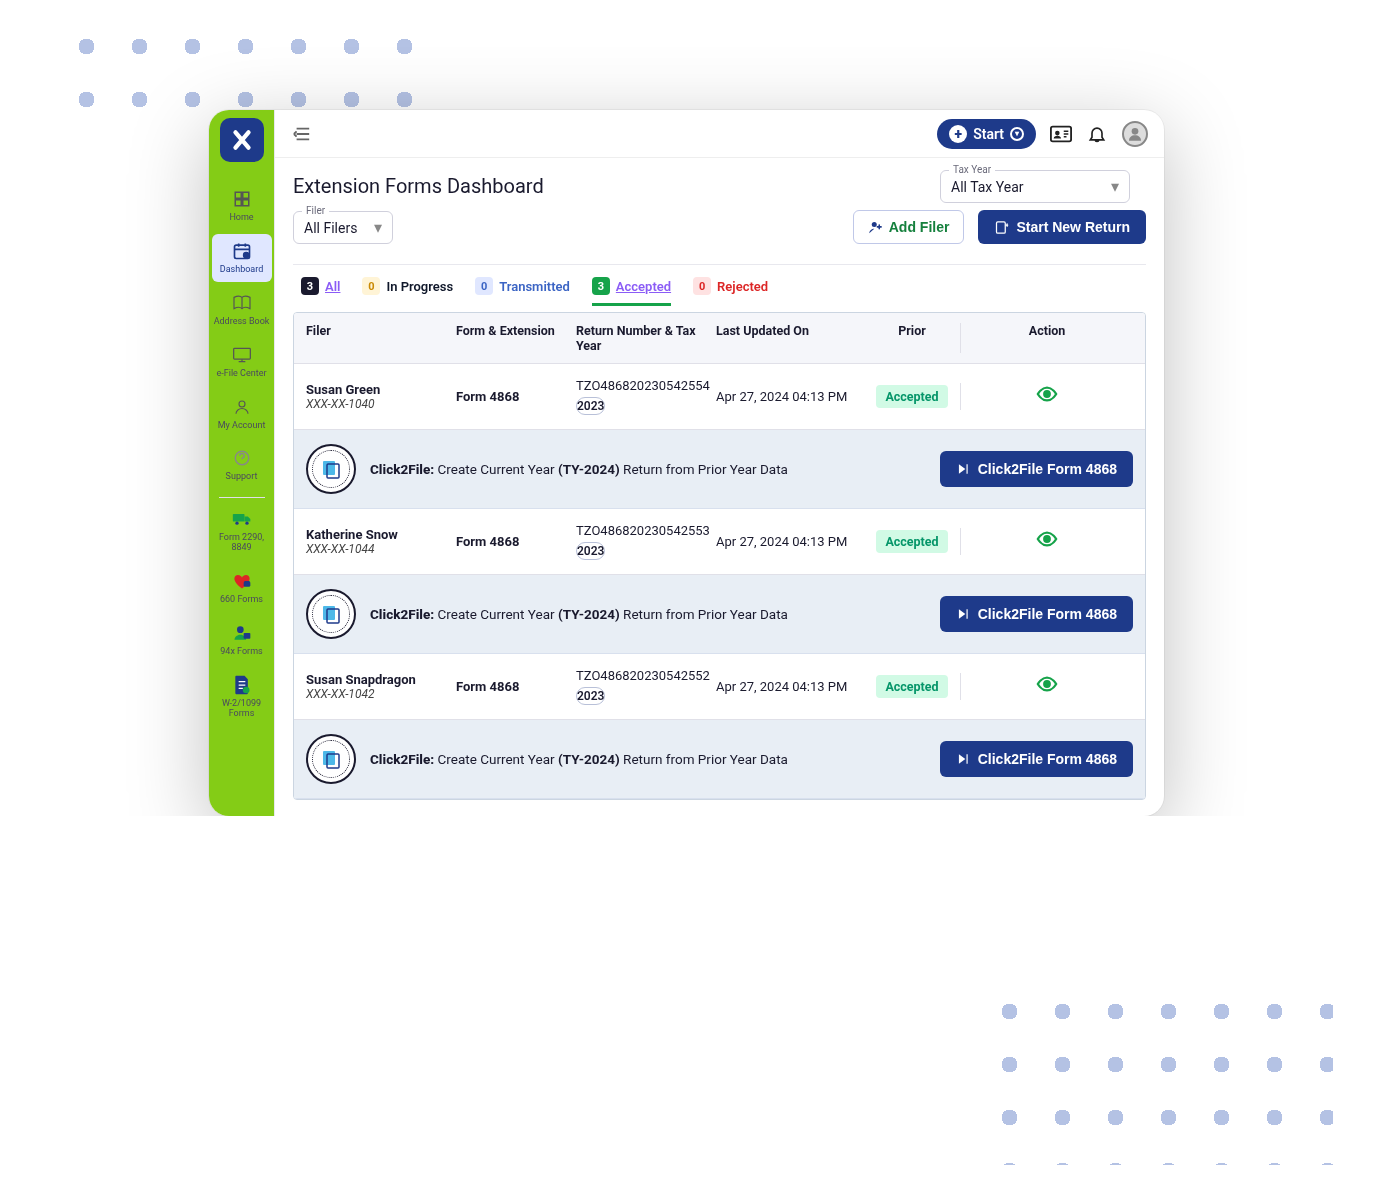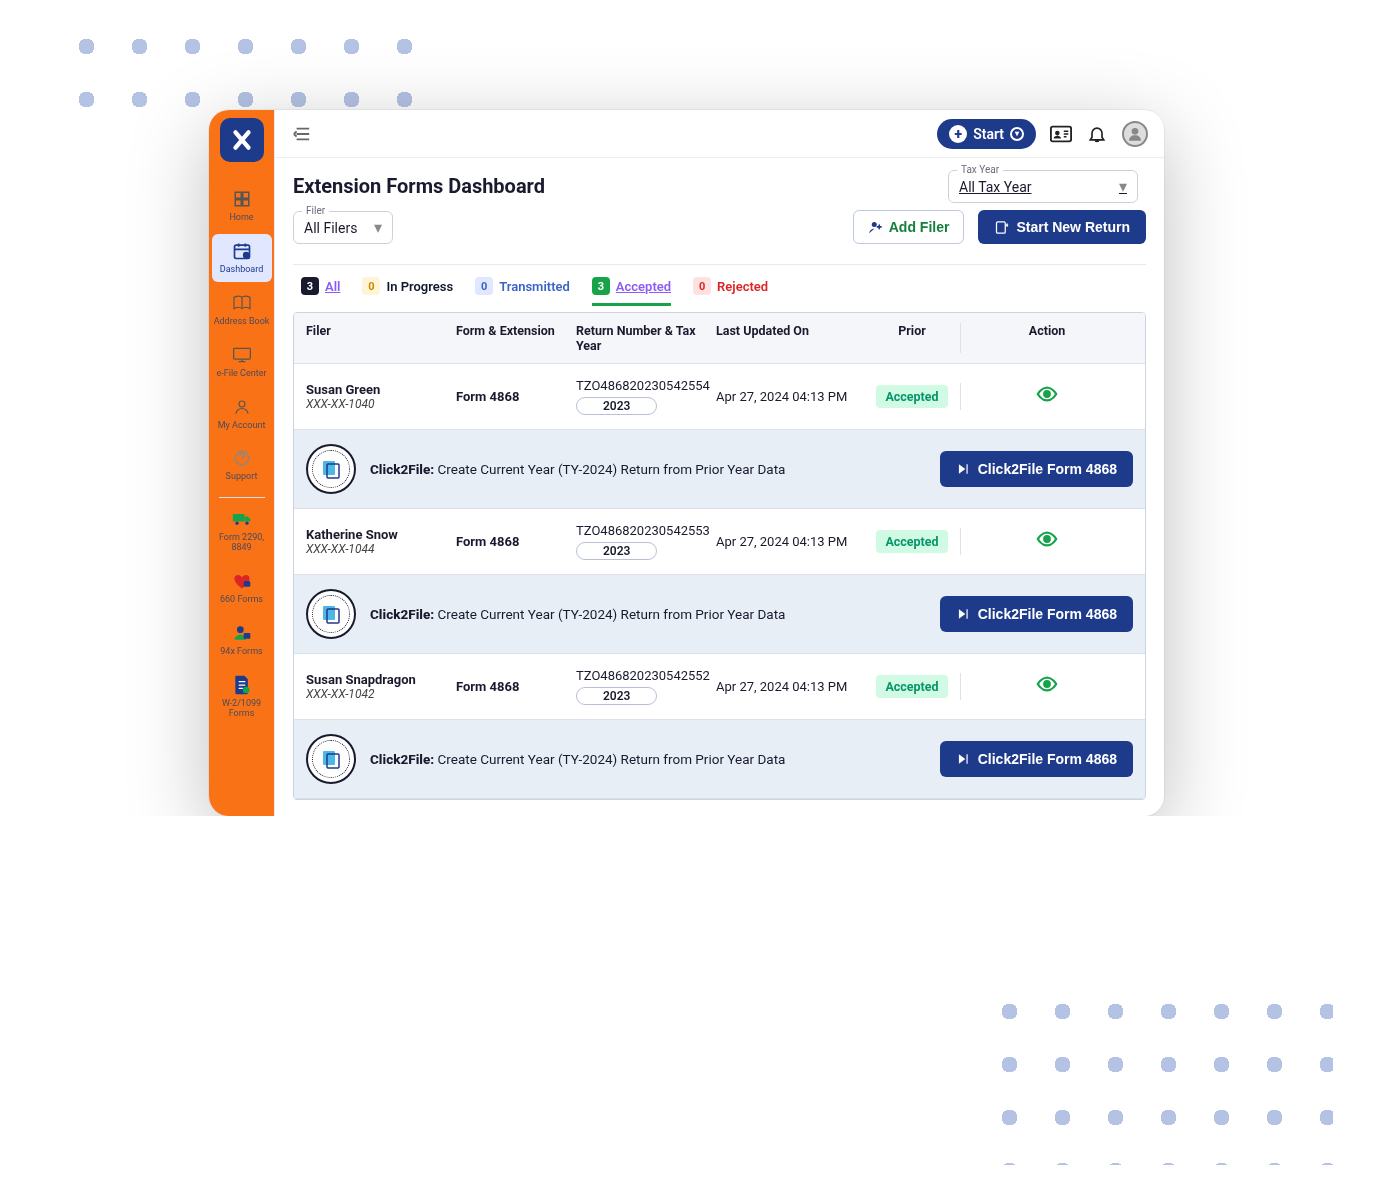--- a/index.html
+++ b/index.html
@@ -1,40 +1,40 @@
 <!DOCTYPE html>
 <html><head>
 <meta charset="utf-8">
 <style>
 * { box-sizing: border-box; margin: 0; padding: 0; }
 body { font-family: -apple-system, BlinkMacSystemFont, "Segoe UI", Roboto, sans-serif; background: #fff; color: #1a1a2e; }
 .bg-dots { position: fixed; z-index: -1; }
 .bg-dots.top { top: 20px; left: 60px; width: 380px; height: 120px; background-image: radial-gradient(circle, #93a7d8 8px, transparent 8px); background-size: 53px 53px; opacity: 0.7; }
 .bg-dots.bottom { bottom: 20px; right: 40px; width: 350px; height: 180px; background-image: radial-gradient(circle, #93a7d8 8px, transparent 8px); background-size: 53px 53px; opacity: 0.7; }
 .app-window { width: 955px; margin: 110px auto 0; background: #fff; border-radius: 20px; box-shadow: 0 20px 80px rgba(0,0,0,0.25), 0 0 0 1px rgba(0,0,0,0.05); overflow: hidden; display: flex; }
-.sidebar { width: 66px; background: #f97316; border-right: 1px solid #e8e8ee; display: flex; flex-direction: column; align-items: center; padding: 8px 0; font-size: 9px; }
+.sidebar { width: 66px; background: #84cc16; border-right: 1px solid #e8e8ee; display: flex; flex-direction: column; align-items: center; padding: 8px 0; font-size: 9px; }
 .logo { width: 44px; height: 44px; background: #1e3a8a; border-radius: 10px; display: flex; align-items: center; justify-content: center; margin-bottom: 20px; }
 .logo svg { width: 26px; height: 26px; }
 .nav-item { width: 60px; padding: 7px 2px; display: flex; flex-direction: column; align-items: center; gap: 4px; color: #4a4a5e; cursor: pointer; border-radius: 6px; margin-bottom: 4px; text-align: center; line-height: 1.1; }
 .nav-item.active { background: #e0e7ff; color: #1e3a8a; }
 .nav-item .ico { width: 20px; height: 20px; display: flex; align-items: center; justify-content: center; font-size: 16px; }
 .nav-divider { width: 46px; height: 1px; background: #e0e0e8; margin: 4px 0; }
 .main { flex: 1; display: flex; flex-direction: column; }
 .topbar { height: 48px; border-bottom: 1px solid #eee; display: flex; align-items: center; padding: 0 16px; gap: 14px; }
 .hamburger { width: 22px; height: 22px; cursor: pointer; display: flex; align-items: center; justify-content: center; color: #6b6b7b; }
 .topbar-spacer { flex: 1; }
 .btn-start { background: #1e3a8a; color: #fff; border-radius: 20px; padding: 6px 12px; display: flex; align-items: center; gap: 6px; font-size: 14px; font-weight: 600; cursor: pointer; }
 .btn-start .plus { width: 18px; height: 18px; background: #fff; color: #1e3a8a; border-radius: 50%; display: flex; align-items: center; justify-content: center; font-weight: 900; font-size: 14px; }
 .btn-start .chev { border: 2px solid #fff; width: 14px; height: 14px; border-radius: 50%; display: flex; align-items: center; justify-content: center; font-size: 8px; }
 .top-ico { width: 22px; height: 22px; cursor: pointer; display: flex; align-items: center; justify-content: center; color: #333; }
 .avatar { width: 26px; height: 26px; border-radius: 50%; background: #ddd; border: 2px solid #888; display: flex; align-items: center; justify-content: center; }
 .content { padding: 16px 18px; }
 .page-head { display: flex; align-items: flex-start; gap: 20px; margin-bottom: 12px; position: relative; }
-.page-title { font-size: 20px; font-weight: 700; color: #1a1a2e; }
-.tax-year-field { position: absolute; right: 8px; top: -4px; text-decoration: underline; }
+.page-title { font-size: 20px; font-weight: 400; color: #1a1a2e; }
+.tax-year-field { position: absolute; right: 16px; top: -4px; }
 .field { border: 1px solid #d0d0dc; border-radius: 6px; padding: 6px 10px; min-width: 190px; display: flex; align-items: center; justify-content: space-between; cursor: pointer; background: #fff; }
 .field-label { font-size: 10px; color: #6b6b7b; position: absolute; top: -7px; left: 8px; background: #fff; padding: 0 4px; }
 .field-value { font-size: 14px; color: #1a1a2e; }
 .filer-row { display: flex; align-items: flex-end; gap: 14px; border-bottom: 1px solid #e8e8ee; padding-bottom: 20px; margin-bottom: 12px; }
 .filer-field { position: relative; }
 .filer-spacer { flex: 1; }
 .btn-outline { border: 1px solid #c0c8e8; background: #fff; color: #15803d; padding: 8px 14px; border-radius: 6px; font-size: 14px; font-weight: 600; display: flex; align-items: center; gap: 6px; cursor: pointer; }
 .btn-primary { background: #1e3a8a; color: #fff; border: none; padding: 9px 16px; border-radius: 6px; font-size: 14px; font-weight: 600; display: flex; align-items: center; gap: 7px; cursor: pointer; }
 .tabs { display: flex; gap: 22px; padding: 0 8px 0; margin-bottom: 6px; }
 .tab { display: flex; align-items: center; gap: 6px; font-size: 13px; font-weight: 600; cursor: pointer; padding-bottom: 8px; border-bottom: 3px solid transparent; }
@@ -53,29 +53,29 @@
 .thead { display: flex; background: #f5f6fa; font-size: 12.5px; font-weight: 700; color: #1a1a2e; padding: 10px 12px; border-bottom: 1px solid #e0e0e8; }
 .col-filer { width: 150px; }
 .col-form { width: 120px; }
 .col-return { width: 140px; }
 .col-updated { width: 148px; }
 .col-status { width: 96px; text-align: center; }
 .col-action { flex: 1; text-align: center; border-left: 1px solid #e0e0e8; }
 .row { display: flex; align-items: center; padding: 14px 12px; font-size: 13px; border-bottom: 1px solid #e0e0e8; }
 .filer-name { font-weight: 700; }
 .filer-ssn { font-style: italic; font-size: 12px; color: #444; }
-.year-pill { display: inline-block; border: 1.5px solid #b8c0d8; border-radius: 12px; padding: 1px 26px; font-size: 12px; font-weight: 600; margin-top: 4px; }
+.year-pill { display: inline-block; border: 1.5px solid #b8c0d8; border-radius: 12px; padding: 1px 0; font-size: 12px; font-weight: 600; margin-top: 4px; }
 .status-chip { background: #d1fae5; color: #059669; padding: 4px 9px; border-radius: 4px; font-size: 12.5px; font-weight: 700; display: inline-block; }
 .eye { color: #16a34a; font-size: 20px; cursor: pointer; }
 .c2f-row { background: #e8eef5; display: flex; align-items: center; padding: 14px 12px; gap: 14px; border-bottom: 1px solid #d8e0ee; }
 .c2f-badge { width: 50px; height: 50px; border-radius: 50%; border: 2.5px solid #1a1a2e; background: #fff; display: flex; align-items: center; justify-content: center; position: relative; }
 .c2f-badge::before { content: ''; position: absolute; inset: 4px; border: 1px dotted #1a1a2e; border-radius: 50%; }
 .c2f-text { font-size: 13.5px; flex: 1; }
 .c2f-text b.name { font-weight: 800; }
-.c2f-text b.ty { font-weight: 400; margin-top: 32px; }
+.c2f-text b.ty { font-weight: 700; margin-top: 32px; }
 .btn-c2f { background: #1e3a8a; color: #fff; border: none; padding: 10px 16px; border-radius: 6px; font-size: 14px; font-weight: 600; display: flex; align-items: center; gap: 8px; cursor: pointer; }
 .pager { display: flex; align-items: center; justify-content: flex-end; gap: 18px; padding: 12px 14px; font-size: 13px; color: #555; }
 .pager .rpp { display: flex; align-items: center; gap: 10px; }
 .pager .nav { display: flex; gap: 14px; }
 .pager .nav span { cursor: pointer; font-size: 15px; color: #999; }
 </style>
 </head>
 <body>
 
 <div class="bg-dots top"></div>

